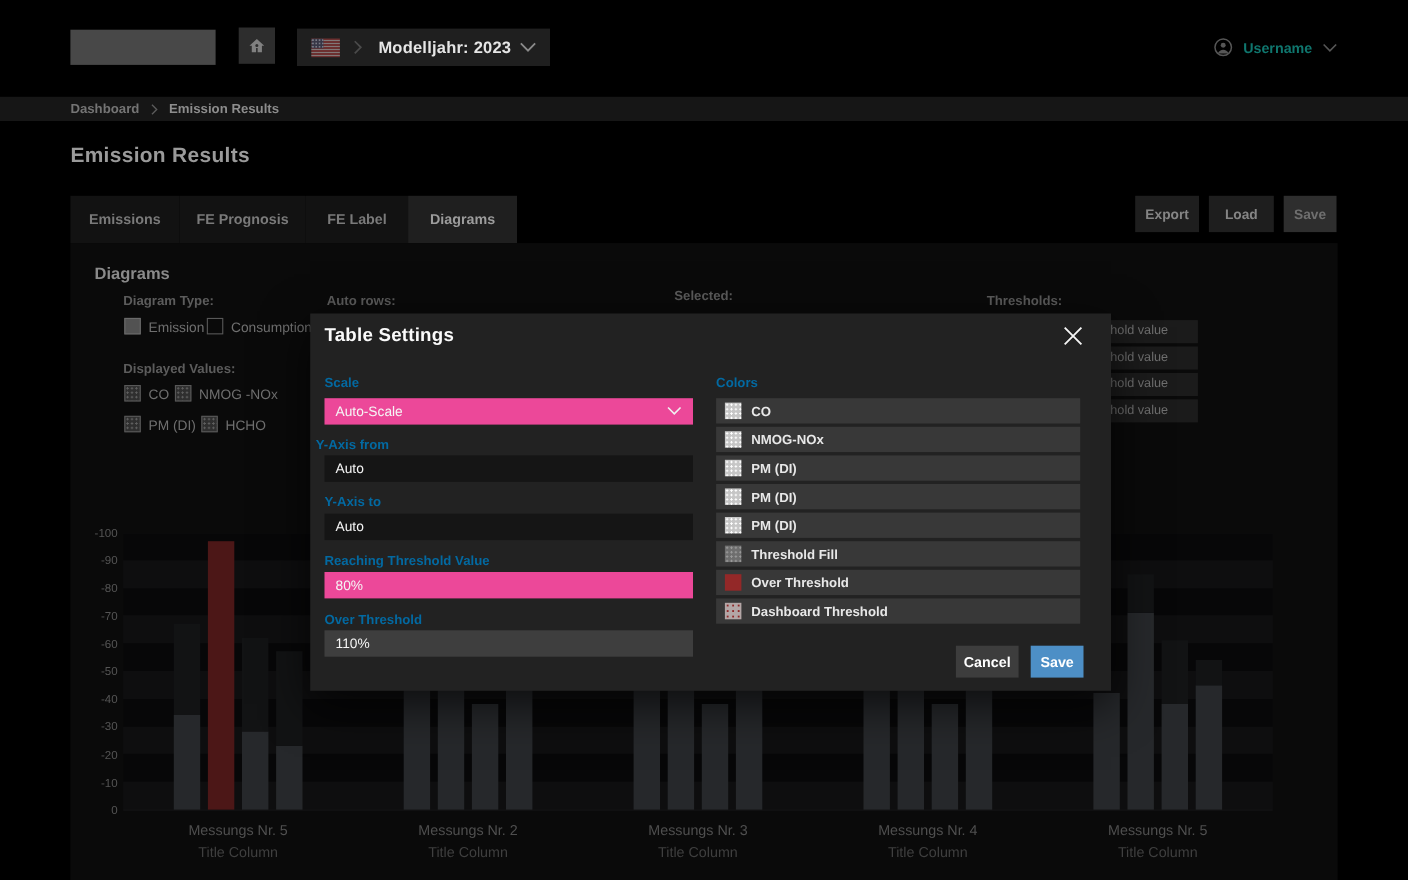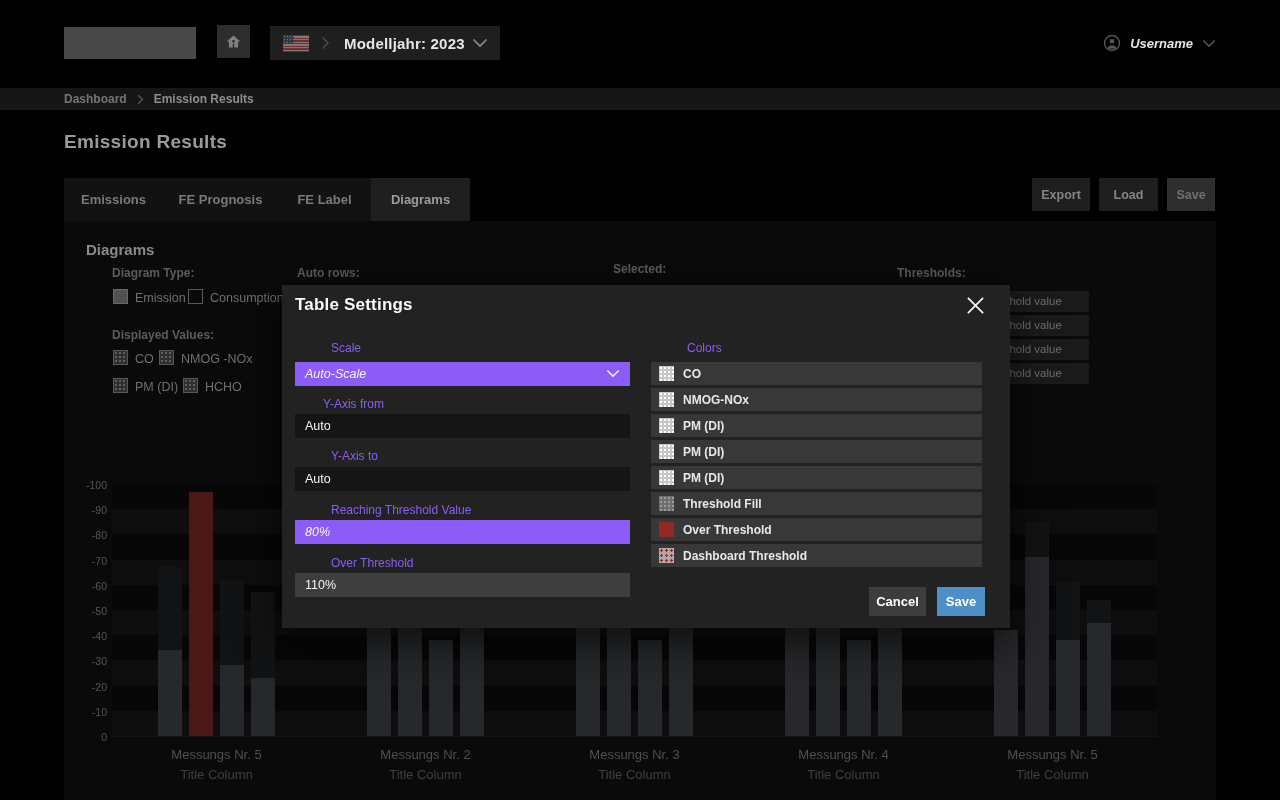--- a/index.html
+++ b/index.html
@@ -12,21 +12,21 @@
   .home-btn { left:217px; top:25px; width:33px; height:33px; background:#2d2d2d;
     display:flex; align-items:center; justify-content:center; }
   .my-dropdown { left:270px; top:26px; width:230px; height:34px; background:#1f1f1f;
     display:flex; align-items:center; padding-left:13px; }
   .flag { width:26px; height:17px; position:relative; overflow:hidden; opacity:.85;
     background:repeating-linear-gradient(to bottom,#7a3434 0 1.35px,#938787 1.35px 2.7px); }
   .flag .canton { position:absolute; left:0; top:0; width:11px; height:9px; background:#3c3c4e;
     background-image:radial-gradient(#8a8a97 .7px, transparent .7px); background-size:3px 3px; }
   .my-label { margin-left:14px; font-size:15px; font-weight:700; color:#e5e5e5; letter-spacing:.2px; }
   .user-menu { right:64px; top:32px; height:22px; display:flex; align-items:center; gap:9px; }
-  .user-label { font-size:13px; font-weight:700; color:#e5e5e5;font-style:italic; }
+  .user-label { font-size:13px; font-weight:700; color:#0f766e; }
 
   
   .crumb-bar { left:0; top:88px; width:1280px; height:22px; background:#161616;
     display:flex; align-items:center; padding-left:64px; gap:10px; }
   .crumb-a { font-size:12px; font-weight:700; color:#747474; }
   .crumb-b { font-size:12px; font-weight:700; color:#8d8d8d; }
 
   .page-title { left:64px; top:131px; font-size:19px; font-weight:700; color:#9a9a9a; letter-spacing:.3px; }
 
   
@@ -57,24 +57,24 @@
   .ytick { position:absolute; left:64px; width:43px; text-align:right;
     font-size:10.5px; color:#555; }
   .xlab { position:absolute; width:200px; text-align:center; font-size:13px; }
   .xlab.l1 { top:747px; color:#4f4f4f; }
   .xlab.l2 { top:767px; color:#3f3f3f; }
 
   
   .modal { left:282px; top:285px; width:728px; height:343px; background:#222;
     box-shadow:0 12px 40px rgba(0,0,0,.7); }
   .modal-title { left:295px; top:295px; font-size:17px; font-weight:700; color:#fafafa; letter-spacing:.2px; }
-  .m-label { font-size:12px; font-weight:400; color:#8b5cf6;margin-left:36px; }
+  .m-label { font-size:12px; font-weight:700; color:#0369a1; }
   .m-field { left:295px; width:335px; height:24px; font-size:12.5px; color:#f5f5f5;
     line-height:24px; padding-left:10px; }
-  .m-field.light { background:#8b5cf6;font-style:italic; }
+  .m-field.light { background:#ec4899; }
   .m-field.dark { background:#151515; }
   .m-field.mid { background:#3e3e3e; }
   .color-row { left:651px; width:331px; height:23px; background:#383838;
     display:flex; align-items:center; padding-left:8px; gap:9px; }
   .color-row .lbl { font-size:12px; font-weight:600; color:#e8e8e8; }
   .sw { width:15px; height:15px; flex:0 0 15px; }
   .sw.light-dotted { background-color:#c6c6c6;
     background-image:radial-gradient(#ffffff 1px, transparent 1px); background-size:4px 4px; }
   .sw.gray-dotted { background-color:#6e6e6e;
     background-image:radial-gradient(#9a9a9a 1px, transparent 1px); background-size:4px 4px; }

